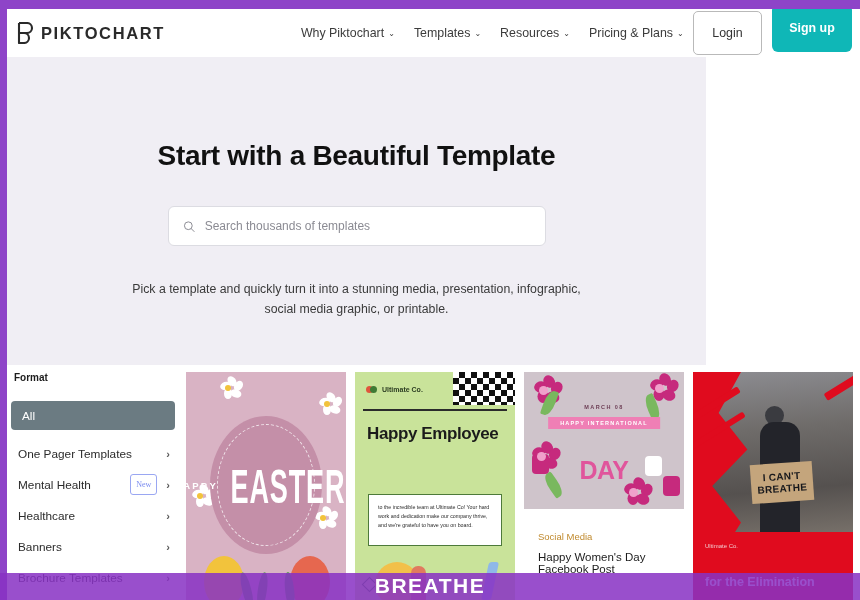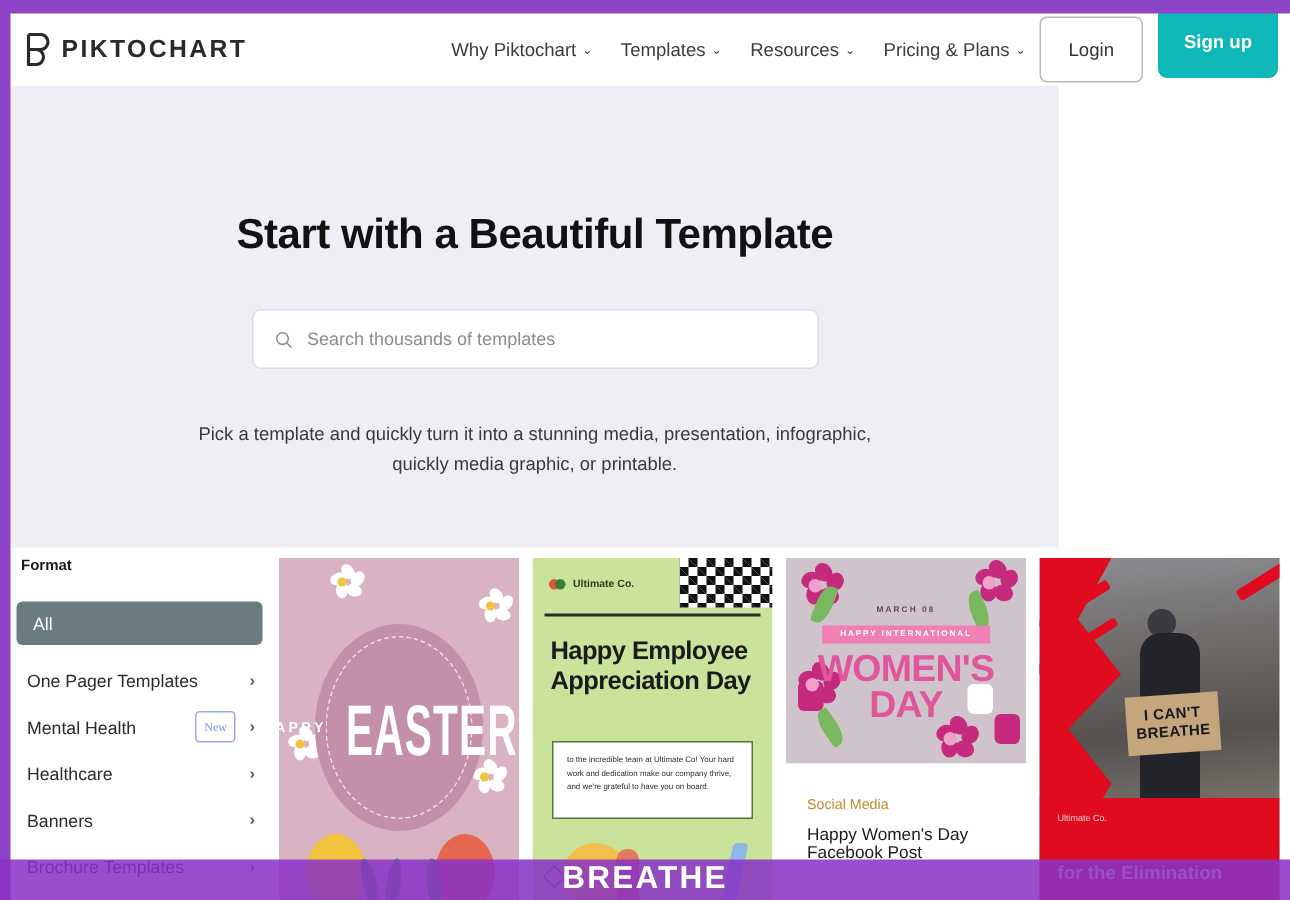--- a/index.html
+++ b/index.html
@@ -340,21 +340,21 @@
   <div id="search-bar">
     <svg width="13" height="13" viewBox="0 0 16 16">
       <circle cx="7" cy="7" r="5.1" fill="none" stroke="#8b8b93" stroke-width="1.3"></circle>
       <line x1="10.8" y1="10.8" x2="14.6" y2="14.6" stroke="#8b8b93" stroke-width="1.3" stroke-linecap="round"></line>
     </svg>
     <input id="search-input" type="text" placeholder="Search thousands of templates" style="">
   </div>
 
   <p id="hero-subtitle">
     <span>Pick a template and quickly turn it into a stunning media, presentation, infographic,</span><br>
-    <span>quickly media graphic, or printable.</span>
+    <span>social media graphic, or printable.</span>
   </p>
 </section>
 
 <aside id="sidebar">
   <div id="sidebar-title">Format</div>
 
   <div id="sidebar-list">
 
     <div class="sidebar-item active">
       <span class="label">All</span>
@@ -446,21 +446,20 @@
         <span class="emp-logo">
           <b style="background:#e0553c"></b>
             <b style="background:#3f7a34;margin-left:-3px"></b>
         </span>
         <span class="emp-brand">Ultimate Co.</span>
       </div>
       <div class="emp-rule"></div>
 
       <div class="emp-title">
         <div>Happy Employee</div>
-        <div>Appreciation Day</div>
       </div>
 
       <div class="emp-box">
         <p>to the incredible team at Ultimate Co! Your hard work and dedication make our company thrive, and we're grateful to have you on board.</p>
       </div>
 
       <div class="emp-diamond"></div>
       <div class="emp-blob"></div>
       <div class="emp-person"></div>
       <div class="emp-arrow"></div>
@@ -503,21 +502,20 @@
       </div>
       <div class="wd-leaf" style="left:20px;  top:18px; transform:rotate(20deg);"></div>
       <div class="wd-leaf" style="right:26px; top:22px; transform:rotate(-24deg);"></div>
       <div class="wd-leaf" style="left:24px;  top:100px;transform:rotate(-36deg);"></div>
       <div class="fist" style="left:8px;  top:82px; background:#c62a7d;"></div>
       <div class="fist" style="right:22px;top:84px; background:#ffffff;"></div>
       <div class="fist" style="right:4px; top:104px;background:#c62a7d;"></div>
 
       <div class="march">MARCH 08</div>
       <div class="happy-intl">HAPPY INTERNATIONAL</div>
-      <div class="wd-l1">WOMEN'S</div>
       <div class="wd-l2">DAY</div>
     </div>
 
     <div class="wd-info">
       <div class="wd-cat">Social Media</div>
       <div class="wd-name">Happy Women's Day Facebook Post</div>
     </div>
   </div>
 
   <div class="template-card" id="card-intl">

